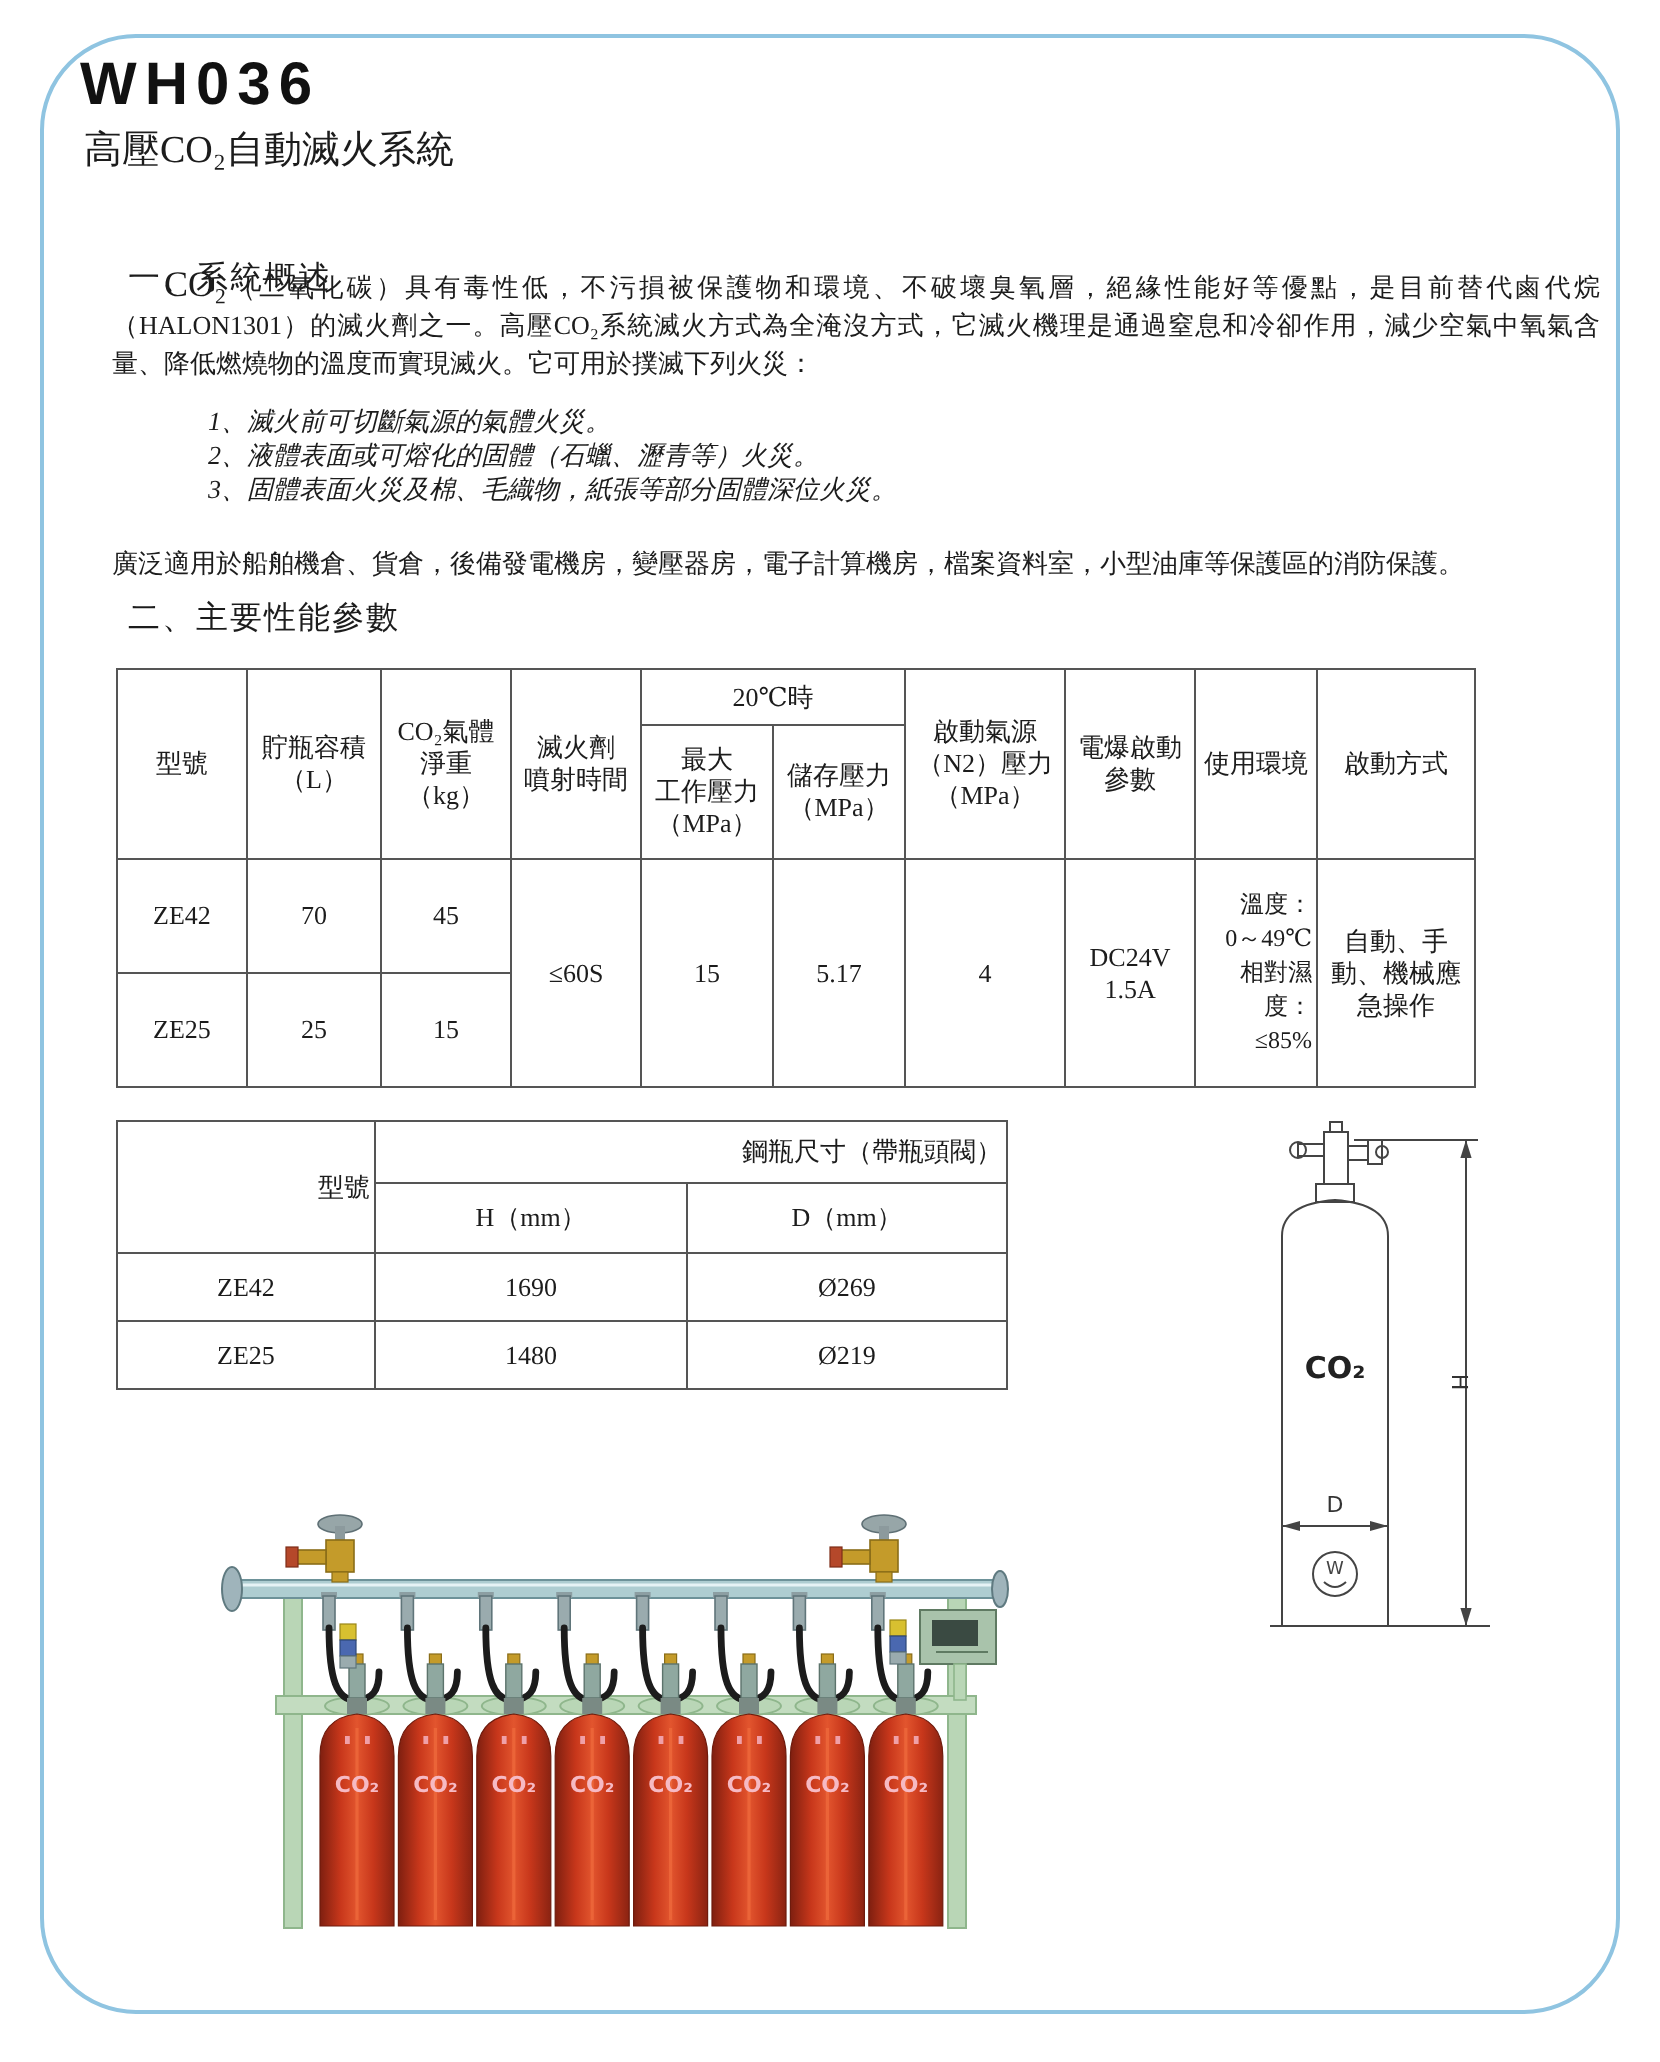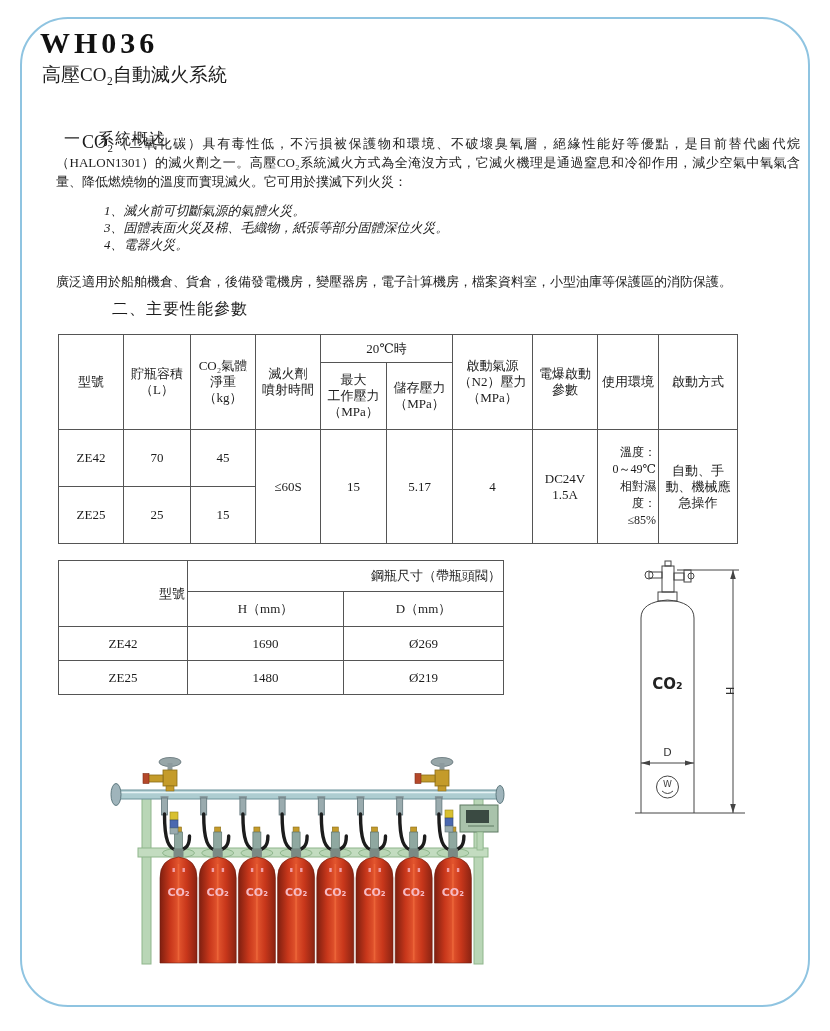--- a/index.html
+++ b/index.html
@@ -7,27 +7,27 @@
     width:830px;height:1031px;background:#ffffff;position:relative;
     font-family:"Liberation Serif","DejaVu Serif",serif;color:#1c1c1c;
     overflow:hidden;
   }
   .page-frame{
     position:absolute;left:20px;top:17px;width:786px;height:986px;
     border:2px solid #8fc4e1;border-radius:48px;background:#ffffff;
   }
   .title{
     position:absolute;left:40px;top:26px;
-    font-family:Liberation Serif, serif;
+    font-family:Liberation Sans, sans-serif;
     font-weight:bold;font-size:30px;letter-spacing:4px;color:#111;
   }
   .subtitle{position:absolute;left:42px;top:62px;font-size:19px;}
   .sec-head{position:absolute;font-size:16px;letter-spacing:1px;}
   .sec1-head{left:64px;top:129px;}
-  .sec2-head{left:64px;top:299px;margin-left:48px;}
+  .sec2-head{left:64px;top:299px;}
   .intro{
     position:absolute;left:56px;top:133px;width:744px;
     font-size:13px;line-height:19px;text-align:justify;text-indent:2em;
   }
   .co2-lead{font-size:18px;line-height:19px;}
   .fire-list{position:absolute;left:104px;top:203px;font-size:13px;line-height:16.8px;font-style:italic;}
   .applications{position:absolute;left:56px;top:273px;font-size:13px;text-align:right;}
   table{border-collapse:collapse;table-layout:fixed;}
   td{
     border:1px solid #555;text-align:center;vertical-align:middle;
@@ -53,22 +53,22 @@
 
 <div class="title">WH036</div>
 <div class="subtitle">高壓CO₂自動滅火系統</div>
 
 <div class="sec-head sec1-head">一、系統概述</div>
 
 <div class="intro"><span class="co2-lead">CO₂</span><span>（二氧化碳）具有毒性低，不污損被保護物和環境、不破壞臭氧層，絕緣性能好等優點，是目前替代鹵代烷（HALON1301）的滅火劑之一。高壓CO₂系統滅火方式為全淹沒方式，它滅火機理是通過窒息和冷卻作用，減少空氣中氧氣含量、降低燃燒物的溫度而實現滅火。它可用於撲滅下列火災：</span></div>
 
 <div class="fire-list">
   <div>1、滅火前可切斷氣源的氣體火災。</div>
+  <div>2、液體表面或可熔化的固體（石蠟、瀝青等）火災。</div>
   <div>3、固體表面火災及棉、毛織物，紙張等部分固體深位火災。</div>
-  <div>4、電器火災。</div>
 </div>
 
 <div class="applications">廣泛適用於船舶機倉、貨倉，後備發電機房，變壓器房，電子計算機房，檔案資料室，小型油庫等保護區的消防保護。</div>
 
 <div class="sec-head sec2-head">二、主要性能參數</div>
 
 <table class="t1">
   <colgroup>
     <col style="width:65px">
       <col style="width:67px">

